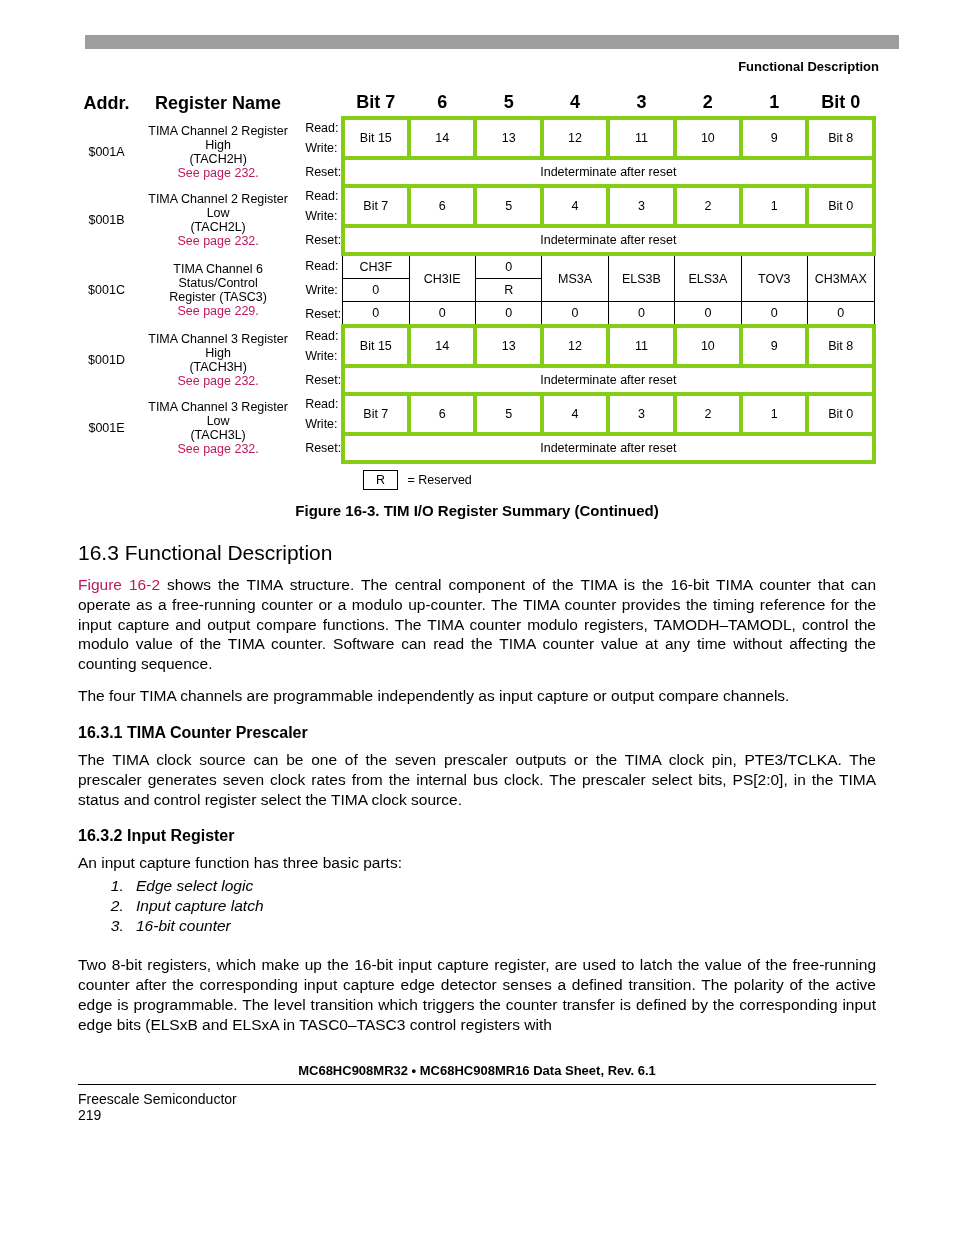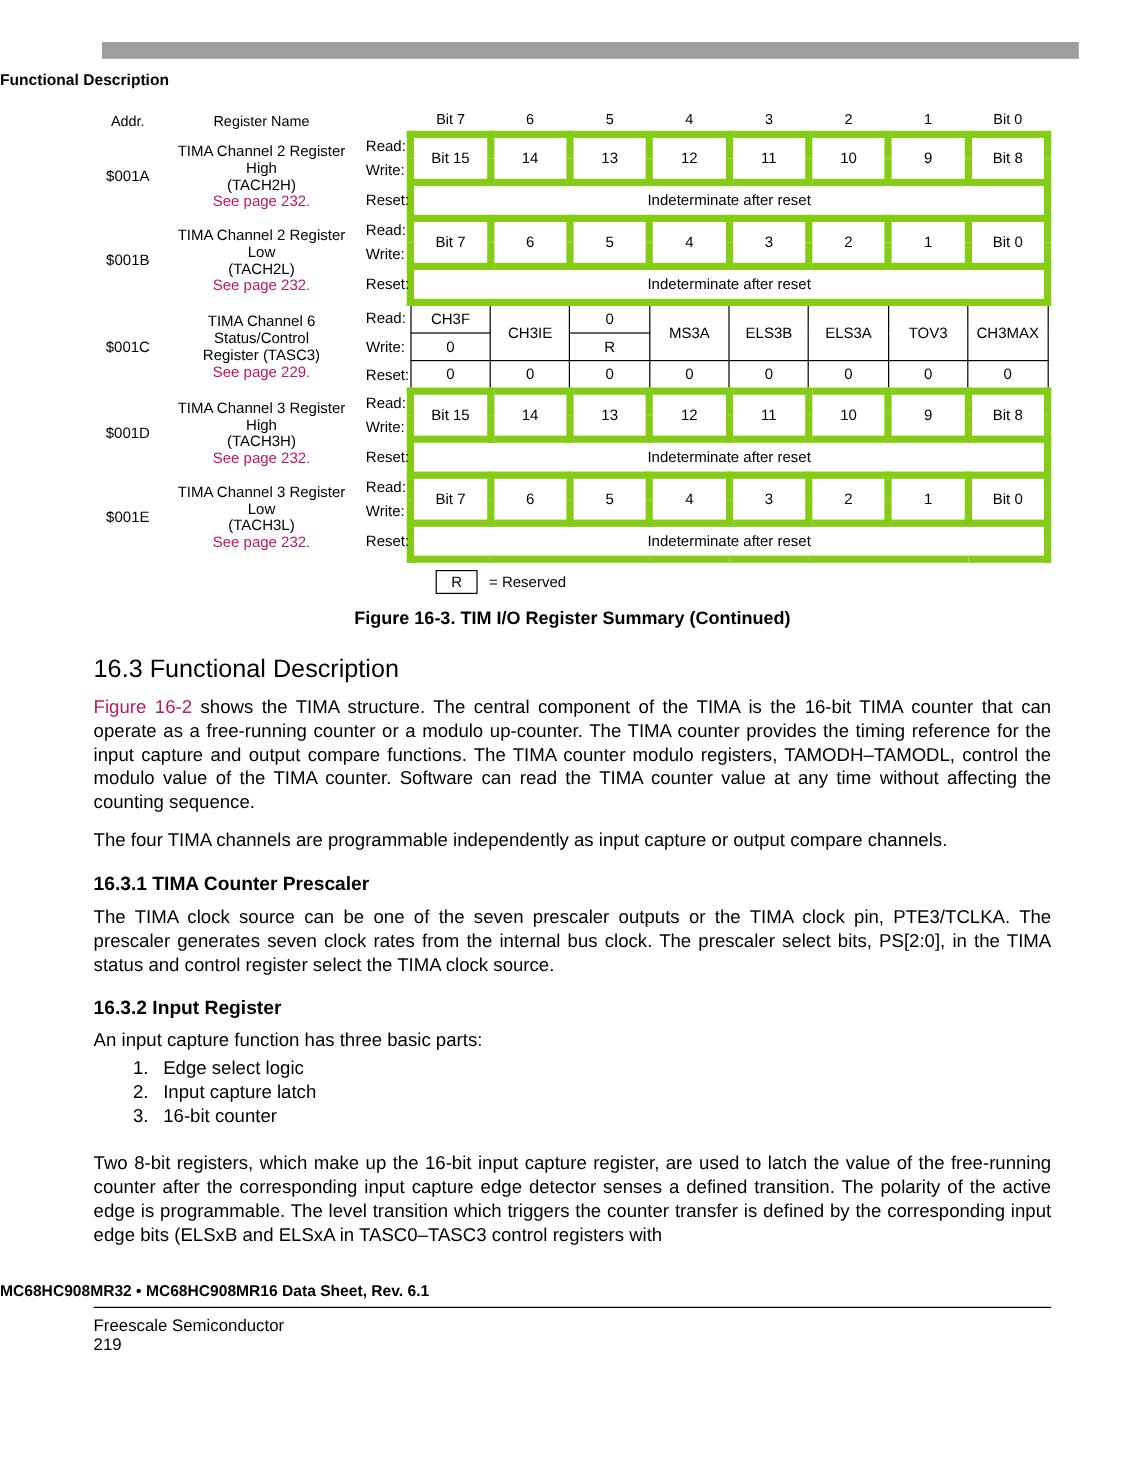--- a/index.html
+++ b/index.html
@@ -12,55 +12,56 @@
   }
   .top-bar {
     height: 14px;
     background: #9e9e9e;
     margin-left: 85px;
     margin-right: 55px;
     margin-top: 35px;
     margin-bottom: 10px;
   }
   .header-right {
+    text-align: right;
     font-weight: bold;
     font-size: 13px;
     margin-right: 75px;
     margin-bottom: 15px;
   }
   .content {
     padding: 0 78px 0 78px;
   }
   table.reg {
     border-collapse: collapse;
     font-size: 12.5px;
     width: 100%;
     table-layout: fixed;
   }
   table.reg th, table.reg td {
     padding: 3px 4px;
     text-align: center;
     vertical-align: middle;
   }
-  .hcol { font-weight: normal; font-size: 12px; }
+  .hcol { font-weight: bold; font-size: 18px; }
   .addr-col { width: 55px; text-align: center;}
   .name-col { width: 160px; text-align: right; padding-right:4px;}
   .op-col   { width: 40px; text-align: right; padding-right:3px;}
-  .bcell { border: 6px solid #84cc16; height:18px; line-height:18px;}
+  .bcell { border: 4px solid #84cc16; height:18px; line-height:18px;}
   .bcell-small { border: 1px solid #000; height:16px;}
   .link { color: #be185d; text-decoration: none;}
   .reserved-legend { margin-top:6px; font-size:12.5px; }
   .reserved-box { display:inline-block; border:1px solid #000; padding:2px 12px; margin-left:285px; margin-right:6px;}
   .figure-caption { text-align:center; font-weight:bold; font-size:15px; margin-top:12px; margin-bottom:22px;}
   h2.section { font-size: 21px; font-weight:normal; margin:18px 0 10px 0;}
   h3.subsection { font-size: 16px; font-weight:bold; margin:18px 0 8px 0;}
   p.body { font-size:15.5px; line-height:1.28; margin:0 0 12px 0; text-align:justify;}
-  ol.bodylist { font-size:15.5px; margin:4px 0 20px 30px; padding-left:20px;}
+  ol.bodylist { font-size:15.5px; margin:4px 0 20px 30px; padding-left:20px;font-style:italic;}
   ol.bodylist li { padding-left:8px; margin-bottom:2px;}
-  .footer-title { text-align:left; font-weight:bold; font-size:13px; margin-top:28px;}
+  .footer-title { text-align:center; font-weight:bold; font-size:13px; margin-top:28px;}
   .footer-line { border-top:1px solid #000; margin:6px 78px 0 78px;}
   .footer-bar { display:flex; justify-content:space-between; font-size:14px; padding:6px 78px 0 78px;flex-direction:column;}
   .name-txt { display:block; text-align:center; font-size:12.5px;}
 </style>
 </head>
 <body>
 
 <div class="top-bar"></div>
 <div class="header-right">Functional Description</div>
 

